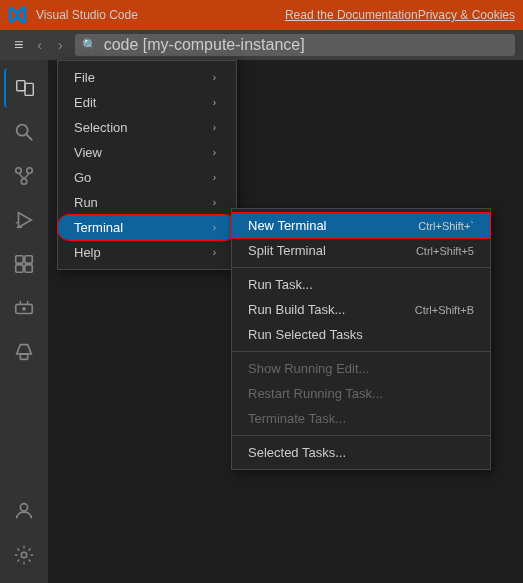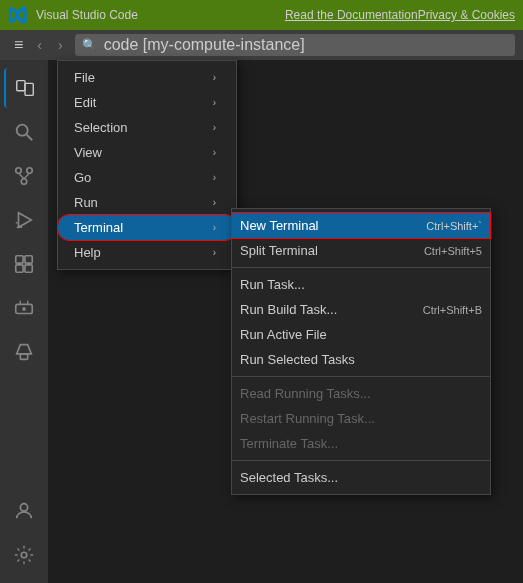--- a/index.html
+++ b/index.html
@@ -10,21 +10,21 @@
       font-size: 13px;
       background: #1e1e1e;
       overflow: hidden;
       position: relative;
     }
 
     
     .title-bar {
       display: flex;
       align-items: center;
-      background: #4d7c0f;
+      background: #c2410c;
       height: 30px;
       padding: 0 8px;
       gap: 8px;
     }
     .title-bar-logo {
       display: flex;
       align-items: center;
     }
     .vscode-icon {
       width: 20px;
@@ -193,21 +193,21 @@
       border: 1px solid #454545;
       min-width: 260px;
       box-shadow: 3px 3px 10px rgba(0,0,0,0.5);
       z-index: 300;
       padding: 4px 0;
     }
     .submenu-item {
       display: flex;
       align-items: center;
       justify-content: space-between;
-      padding: 5px 8px;
+      padding: 5px 16px;
       color: #cccccc;
       cursor: pointer;
       font-size: 13px;
       white-space: nowrap;
       gap: 32px;
     }
     .submenu-item.highlighted {
       background: #0e639c;
       color: #ffffff;
       outline: 1px solid #ff0000;
@@ -393,28 +393,25 @@
         <div class="submenu-separator"></div>
         <div class="submenu-item">
           <span>Run Task...</span>
           <span class="shortcut"></span>
         </div>
         <div class="submenu-item">
           <span>Run Build Task...</span>
           <span class="shortcut">Ctrl+Shift+B</span>
         </div>
         <div class="submenu-item">
-          <span>Run Active File</span>
-        </div>
-        <div class="submenu-item">
           <span>Run Selected Tasks</span>
         </div>
         <div class="submenu-separator"></div>
         <div class="submenu-item disabled">
-          <span>Read Running Tasks...</span>
+          <span>Show Running Edit...</span>
         </div>
         <div class="submenu-item disabled">
           <span>Restart Running Task...</span>
         </div>
         <div class="submenu-item disabled">
           <span>Terminate Task...</span>
         </div>
         <div class="submenu-separator"></div>
         <div class="submenu-item">
           <span>Selected Tasks...</span>

